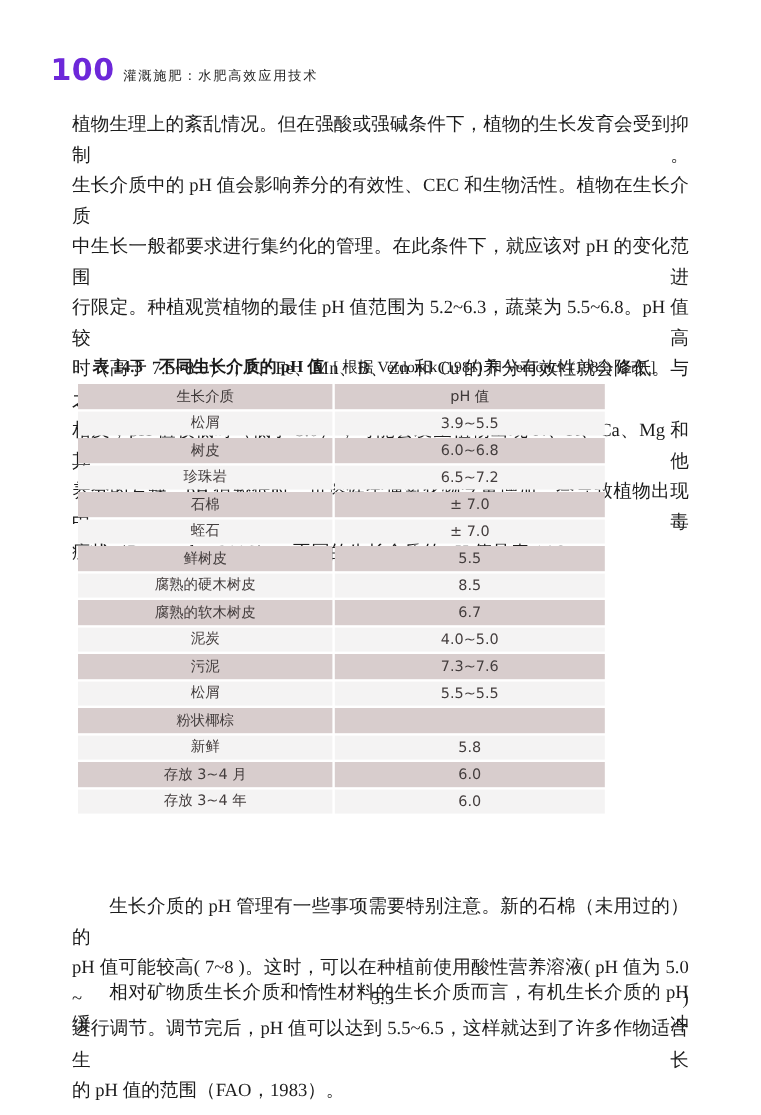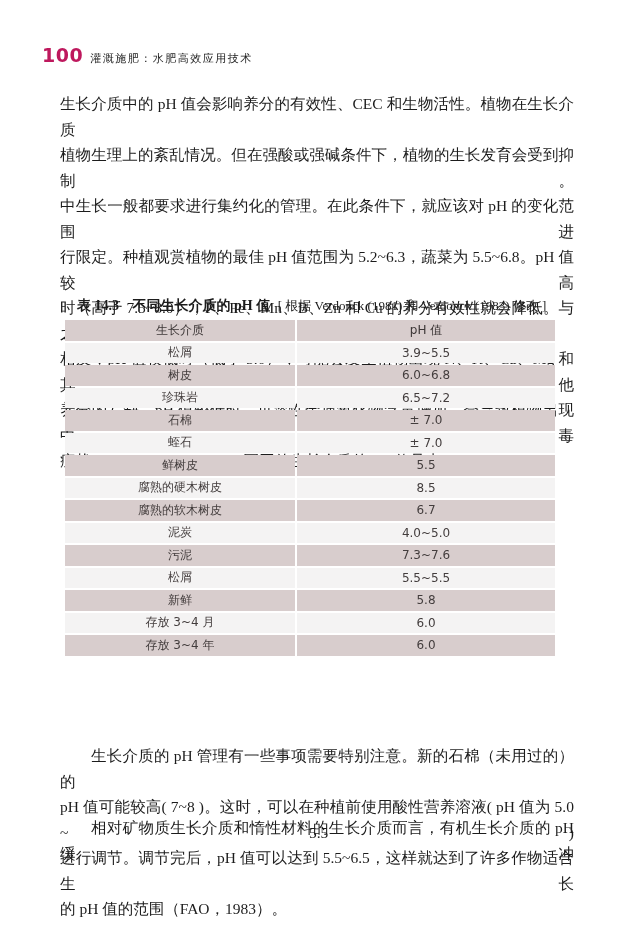--- a/index.html
+++ b/index.html
@@ -5,21 +5,21 @@
   html,body { margin:0; padding:0; background:#ffffff; }
   .page {
     position:relative; width:634px; height:929px; background:#ffffff;
     font-family:"Liberation Serif","DejaVu Serif",serif; color:#1c1c1c;
     overflow:hidden;
   }
   
   .running-head { position:absolute; top:44px; left:42px; display:flex; align-items:baseline; }
   .page-num {
     font-family:"DejaVu Sans","Liberation Sans",sans-serif;
-    font-size:19px; font-weight:700; color:#be185d; letter-spacing:0.5px;
+    font-size:25px; font-weight:700; color:#6d28d9; letter-spacing:0.5px;
   }
   .book-title {
     font-family:"DejaVu Sans","Liberation Sans",sans-serif;
     font-size:11px; color:#1e1e1e; letter-spacing:1.5px; margin-left:7px;
   }
   
   .para { position:absolute; left:60px; width:514px; font-size:15.5px; line-height:25.5px; }
   #p1 { top:91px; }
   #p2 { top:743px; }
   #p3 { top:815px; }
@@ -32,39 +32,39 @@
   .cap-title { font-weight:700; margin-left:10px;text-align:right; }
   .cap-note  { font-weight:400; font-size:13px; margin-left:4px; }
   
   table.media {
     position:absolute; top:318px; left:63px;
     border-collapse:separate; border-spacing:2px;
     font-family:"DejaVu Sans","Liberation Sans",sans-serif;
     font-size:12px; color:#433d3d;
   }
   table.media td { height:20.5px; padding:0; text-align:center; vertical-align:middle; }
-  td.col-medium { width:230px; }
-  td.col-ph     { width:258px; }
+  td.col-medium { width:212px; }
+  td.col-ph     { width:225px; }
   #media-rows tr:nth-child(odd)  td { background:#d8cdcd; }
   #media-rows tr:nth-child(even) td { background:#f4f3f3; }
   #media-rows tr.head td { color:#3d3737; }
 </style>
 </head>
 <body>
 
 <div class="page">
 
   <div class="running-head">
     <span class="page-num">100</span>
     <span class="book-title">灌溉施肥：水肥高效应用技术</span>
   </div>
 
   <div class="para" id="p1">
+      <div class="line">植物生理上的紊乱情况。但在强酸或强碱条件下，植物的生长发育会受到抑制。</div>
       <div class="line">生长介质中的 pH 值会影响养分的有效性、CEC 和生物活性。植物在生长介质</div>
-      <div class="line">植物生理上的紊乱情况。但在强酸或强碱条件下，植物的生长发育会受到抑制。</div>
       <div class="line">中生长一般都要求进行集约化的管理。在此条件下，就应该对 pH 的变化范围进</div>
       <div class="line">行限定。种植观赏植物的最佳 pH 值范围为 5.2~6.3，蔬菜为 5.5~6.8。pH 值较高</div>
       <div class="line">时（高于 7.5~8.0），P、Fe、Mn、B、Zn 和 Cu 的养分有效性就会降低。与之</div>
       <div class="line">相反，pH 值较低时（低于 5.0），可能会发生植物出现 N、K、Ca、Mg 和其他</div>
       <div class="line">养分的亏缺。pH 值较低时，可溶性金属氧化物含量增加，会导致植物出现中毒</div>
       <div class="line flush">症状（Roy et al.，2006）。不同的生长介质的 pH 值见表 14.3。</div>
     </div>
 
   <div class="tbl-caption">
     <span class="cap-label">表 14.3</span>
@@ -116,20 +116,24 @@
         </tr>
         <tr>
           <td class="col-medium">污泥</td>
           <td class="col-ph">7.3~7.6</td>
         </tr>
         <tr>
           <td class="col-medium">松屑</td>
           <td class="col-ph">5.5~5.5</td>
         </tr>
         <tr>
+          <td class="col-medium">粉状椰棕</td>
+          <td class="col-ph"></td>
+        </tr>
+        <tr>
           <td class="col-medium">新鲜</td>
           <td class="col-ph">5.8</td>
         </tr>
         <tr>
           <td class="col-medium">存放 3~4 月</td>
           <td class="col-ph">6.0</td>
         </tr>
         <tr>
           <td class="col-medium">存放 3~4 年</td>
           <td class="col-ph">6.0</td>

